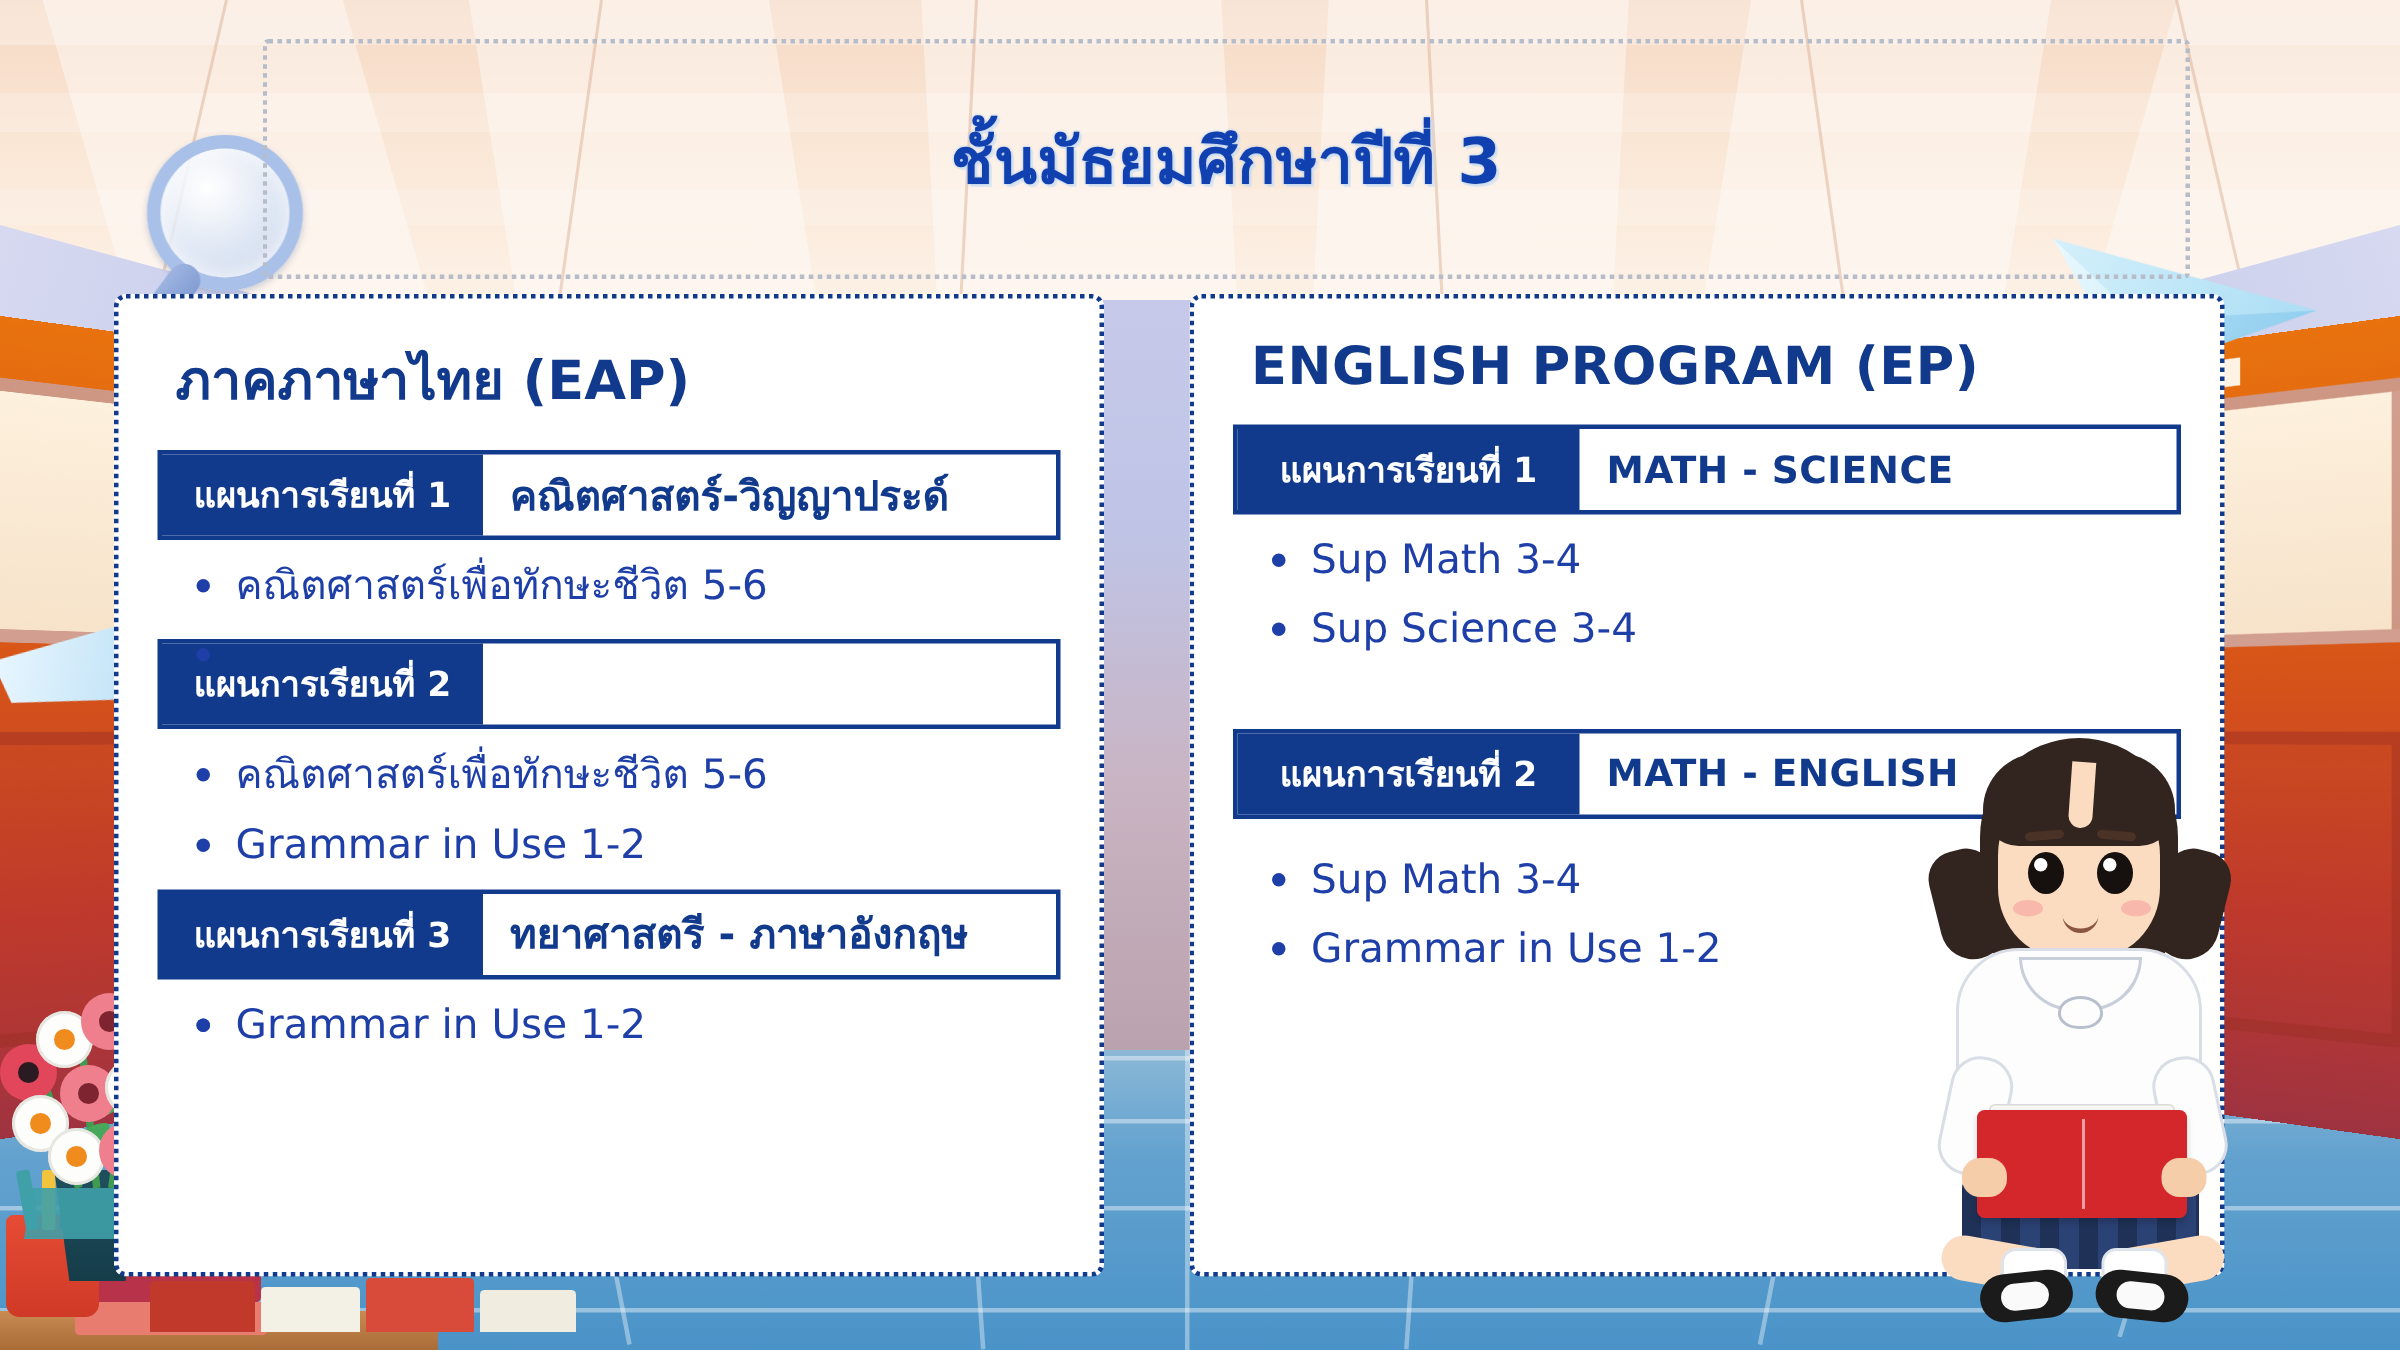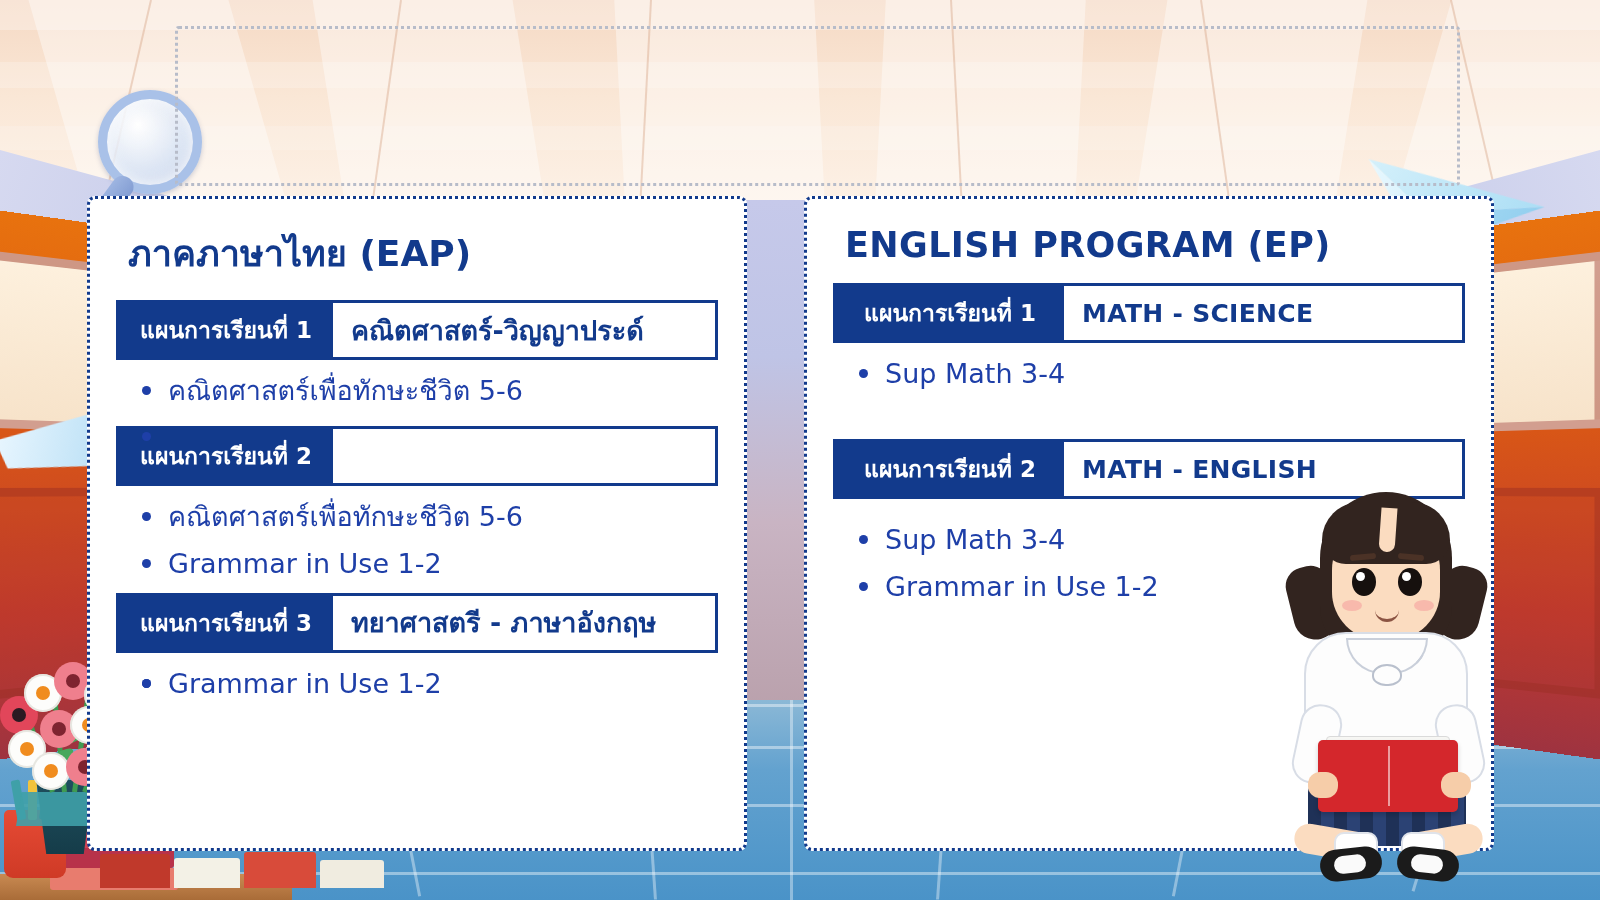--- a/index.html
+++ b/index.html
@@ -209,21 +209,20 @@
     font-size:42px; font-weight:bold; color:#1140b0;
     letter-spacing:.2px; line-height:1.18; text-align:center;
     text-shadow:0 0 2px rgba(150,190,235,.9), 2px 2px 0 rgba(200,220,245,.55);
     white-space:nowrap;
   }
 
   .panel {
     position:absolute; top:196px; background:#ffffff;
     border:3px dotted #123a8c; border-radius:8px;
     padding:22px 26px 18px 26px;
-    margin-left:11px;
   }
   .panel.left  { left:76px;  width:660px;  height:655px; }
   .panel.right { left:793px; width:690px;  height:655px; }
 
   .panel-title {
     font-family:"DejaVu Sans","Liberation Sans",sans-serif;
     font-size:36px; font-weight:bold; color:#123a8c;
     margin:4px 0 18px 12px; white-space:nowrap;
   }
   .panel.right .panel-title { font-size:35px; letter-spacing:.4px; }
@@ -485,20 +484,21 @@
     <div class="hb" style="left:0;  width:70px;height:34px;background:#c0392b;"></div>
     <div class="hb" style="left:74px;width:66px;height:30px;background:#f3f1e6;"></div>
     <div class="hb" style="left:144px;width:72px;height:36px;background:#d84b3a;"></div>
     <div class="hb" style="left:220px;width:64px;height:28px;background:#f0ece0;"></div>
   </div>
 </div>
 
 <div id="content">
 
   <div class="title-box">
+    <div class="title-line">ชั้นมัธยมศึกษาปีที่ 3</div>
   </div>
 
   <div class="panel left">
     <div class="panel-title">ภาคภาษาไทย (EAP)</div>
 
     <div class="plan">
       <div class="plan-bar">
         <div class="plan-no">แผนการเรียนที่ 1</div>
         <div class="plan-name">คณิตศาสตร์-วิญญาประด์</div>
       </div>
@@ -533,20 +533,21 @@
   <div class="panel right">
     <div class="panel-title">ENGLISH PROGRAM (EP)</div>
 
     <div class="plan">
       <div class="plan-bar">
         <div class="plan-no">แผนการเรียนที่ 1</div>
         <div class="plan-name">MATH - SCIENCE</div>
       </div>
       <ul class="courses">
         <li><span class="dot"></span><span>Sup Math 3-4</span></li>
+        <li><span class="dot"></span><span>Sup Science 3-4</span></li>
       </ul>
     </div>
 
     <div class="plan" style="margin-top:46px;">
       <div class="plan-bar">
         <div class="plan-no">แผนการเรียนที่ 2</div>
         <div class="plan-name">MATH - ENGLISH</div>
       </div>
       <ul class="courses" style="margin-top:22px;">
         <li><span class="dot"></span><span>Sup Math 3-4</span></li>

